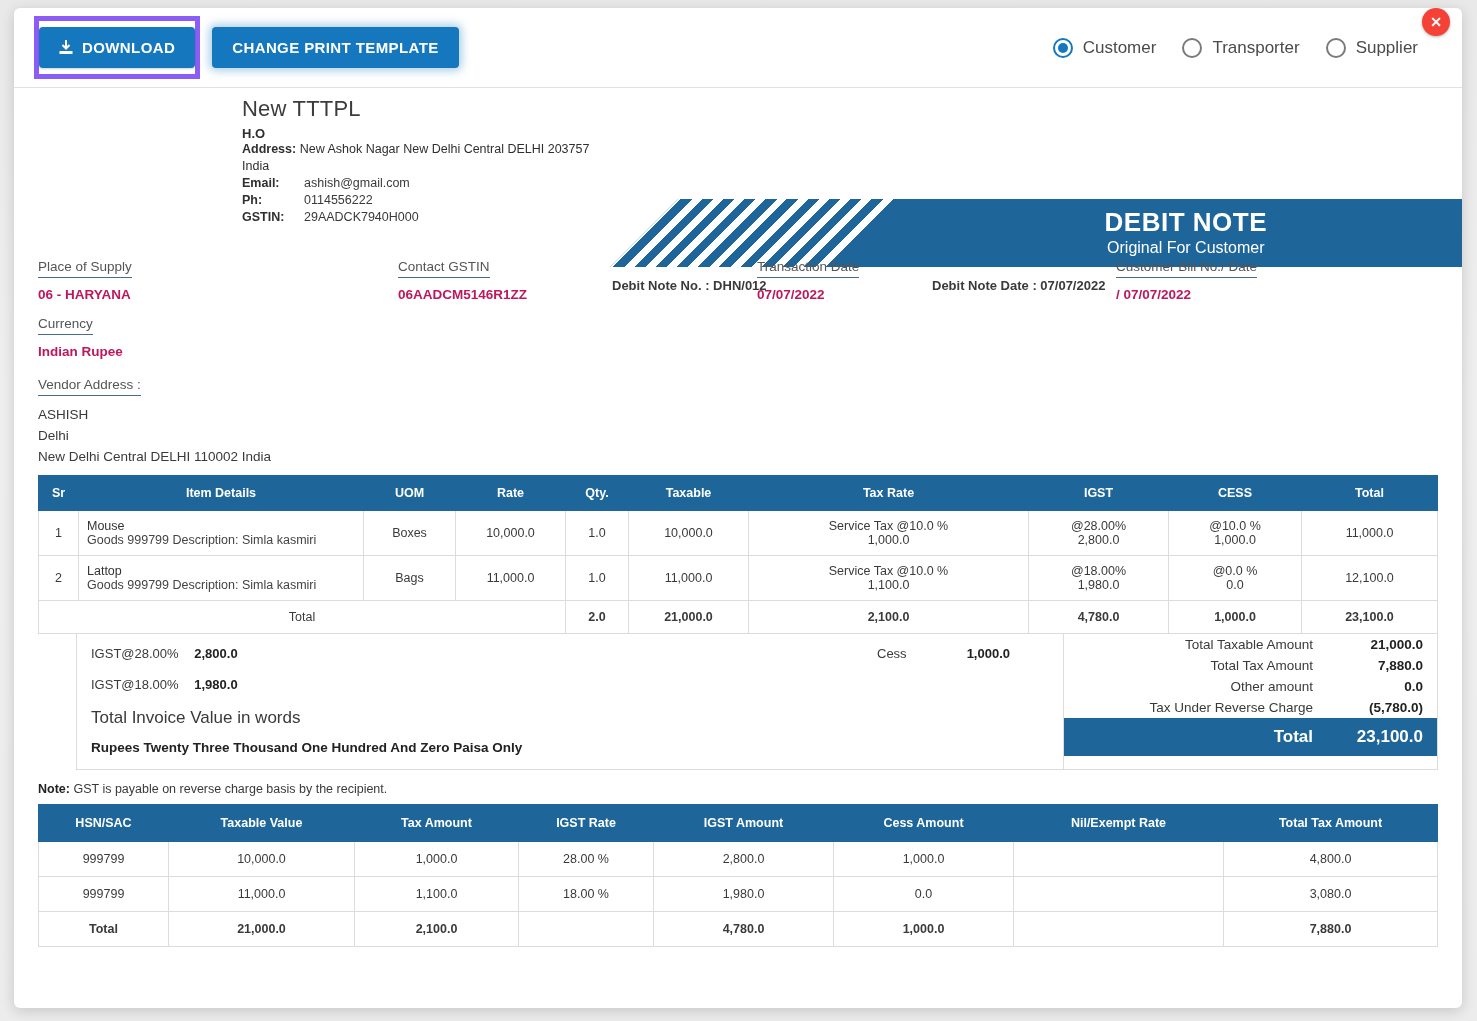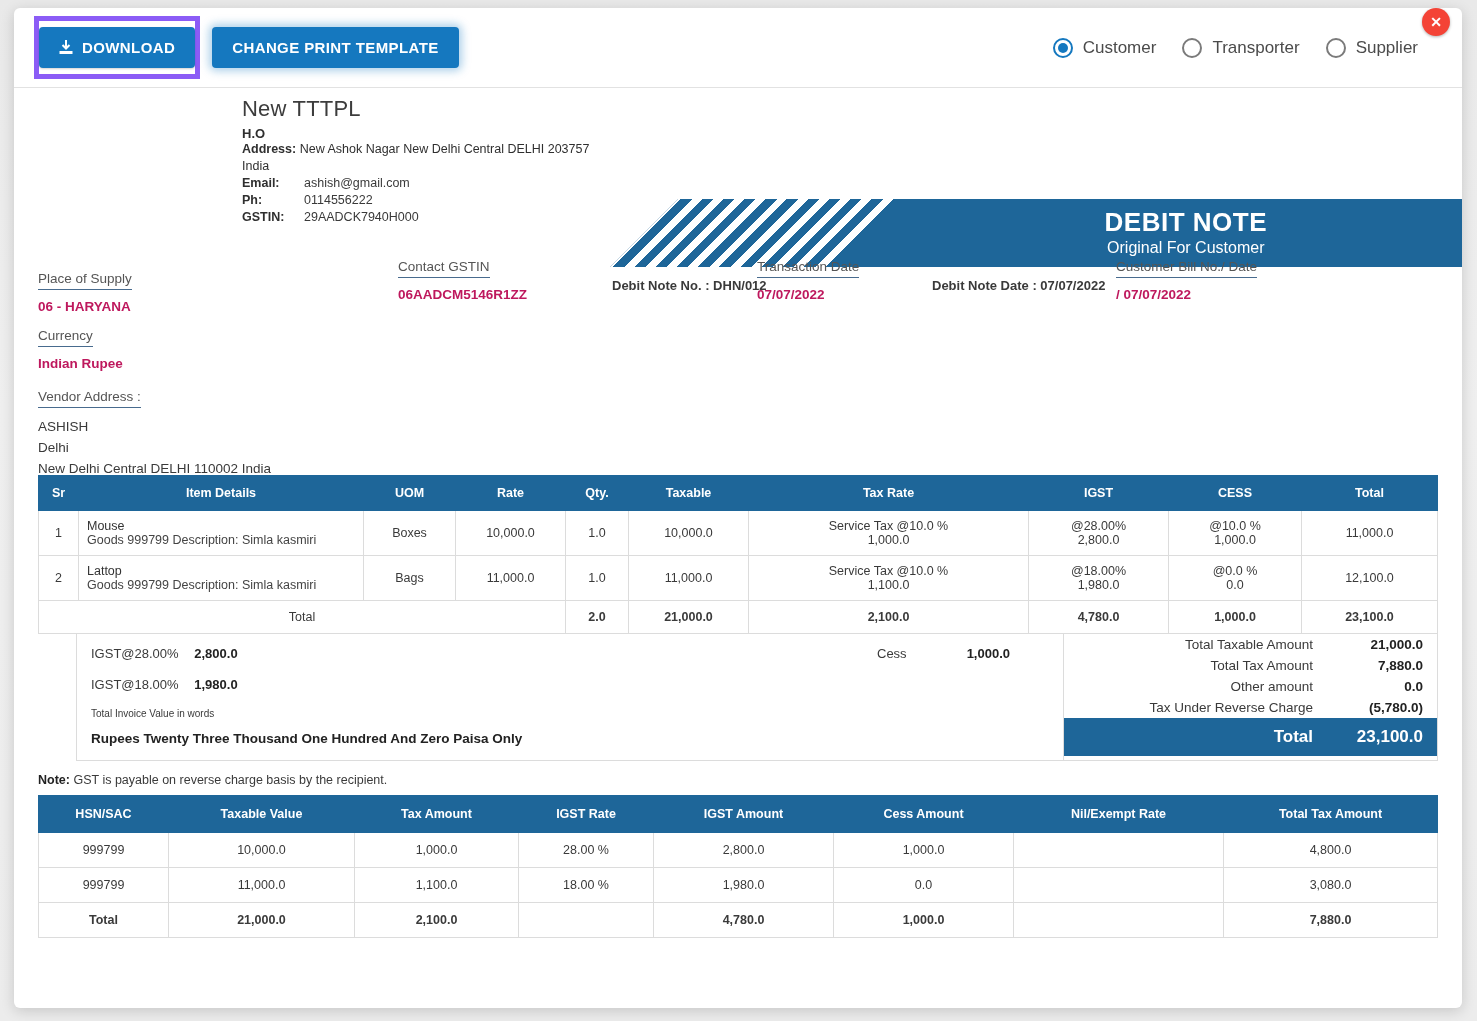--- a/index.html
+++ b/index.html
@@ -222,21 +222,21 @@
   .sum-left {
     flex: 0 0 988px;
     border: 1px solid #dcdcdc;
     border-top: none;
     padding: 12px 14px 14px 14px;
     position: relative;
     min-height: 96px;
   }
   .srow { font-size: 13px; color: #3a3a3a; margin-bottom: 16px; }
   .srow b { color: #222; margin-left: 12px; }
-  .words-lbl { font-size: 10px; color: #3a3a3a; }
+  .words-lbl { font-size: 17px; color: #3a3a3a; }
   .words-val { font-size: 13.5px; font-weight: bold; color: #222; margin-top: 12px; }
   .cess-box {
     position: absolute;
     left: 800px; top: 12px;
     display: flex; gap: 60px;
     font-size: 13px; color: #3a3a3a;
   }
   .cess-box b { color: #222; }
   .sum-right {
     flex: 1;
@@ -369,21 +369,21 @@
           </div>
         </div>
 
         <div class="note-meta">
           <div class="nm1">Debit Note No. : DHN/012</div>
           <div class="nm2">Debit Note Date : 07/07/2022</div>
         </div>
       </div>
 
       <div class="meta">
-        <div class="mcol" style="left:0; top:16px; width:330px;">
+        <div class="mcol" style="left:0; top:4px; width:330px;">
           <div class="mlbl">Place of Supply</div>
           <div class="mval">06 - HARYANA</div>
           <div class="mlbl" style="margin-top:14px;">Currency</div>
           <div class="mval">Indian Rupee</div>
           <div class="mlbl" style="margin-top:18px;">Vendor Address :</div>
           <div class="addrln">ASHISH</div>
           <div class="addrln">Delhi</div>
           <div class="addrln">New Delhi Central DELHI 110002 India</div>
         </div>
         <div class="mcol" style="left:360px; top:4px; width:330px;">

